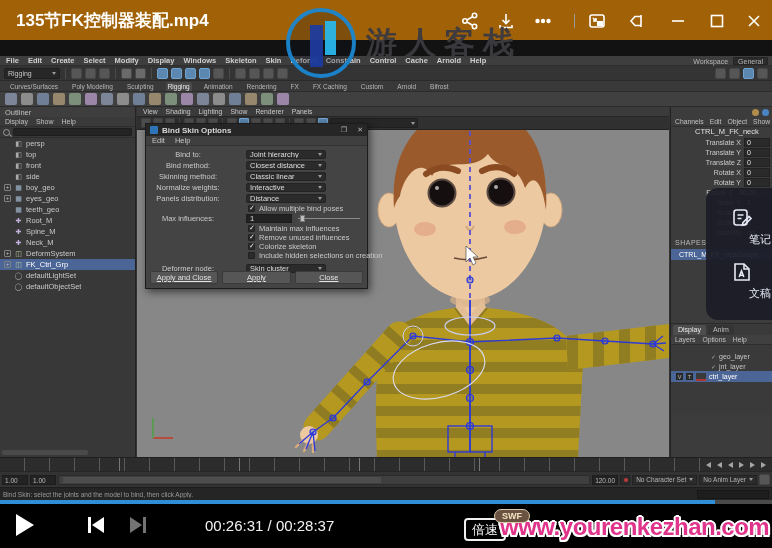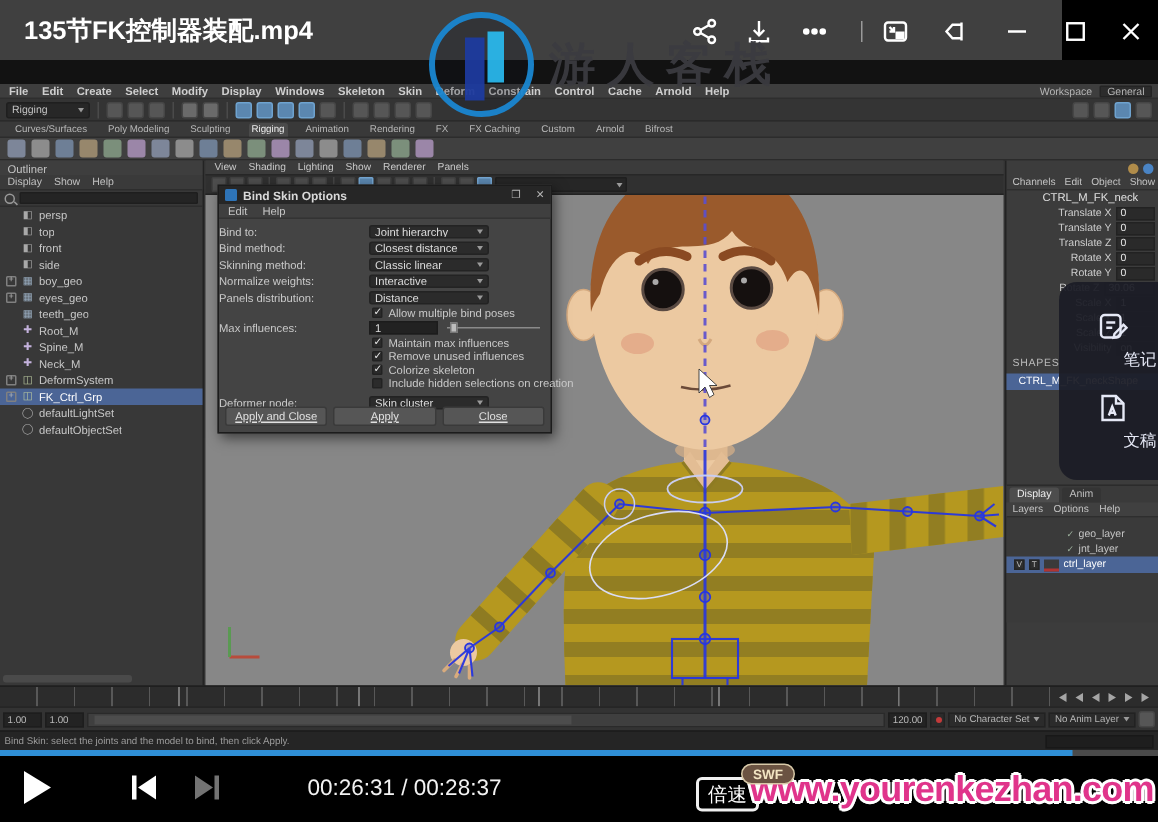--- a/index.html
+++ b/index.html
@@ -1,21 +1,21 @@
 <!DOCTYPE html>
 <html><head>
 <meta charset="utf-8">
 <style>
   html,body{margin:0;padding:0;background:#000;}
   #app{position:relative;width:772px;height:548px;background:#000;overflow:hidden;
        font-family:"Liberation Sans","DejaVu Sans",sans-serif;-webkit-font-smoothing:antialiased;}
   #app *{box-sizing:border-box;}
 
   
-  .titlebar{position:absolute;left:0;top:0;width:708px;height:40px;background:#404040;z-index:40;}
+  .titlebar{position:absolute;left:0;top:0;width:772px;height:40px;background:#a16207;z-index:40;}
   .v-title{position:absolute;left:16px;top:9px;font-size:17px;font-weight:bold;color:#fff;white-space:nowrap;}
   .tb-ic{position:absolute;top:12px;width:18px;height:18px;color:#fff;cursor:pointer;}
   .tb-ic svg{width:100%;height:100%;stroke:#fff;fill:none;stroke-width:1.6;}
   .tb-sep{position:absolute;top:14px;width:1px;height:14px;background:#9a9a9a;}
 
   
   .video{position:absolute;left:0;top:40px;width:772px;height:464px;background:#121212;overflow:hidden;}
   .m-strip{position:absolute;left:0;top:0;width:772px;height:16px;background:#121212;}
   .m-menubar{position:absolute;left:0;top:16px;width:772px;height:10px;background:#3e3e3e;
              display:flex;align-items:center;gap:9px;padding:0 6px;border-bottom:1px solid #2e2e2e;}
@@ -88,21 +88,21 @@
   
   .dlg{position:absolute;left:8px;top:16px;width:223px;height:166px;background:#444;border:1px solid #1c1c1c;
        box-shadow:2px 3px 8px rgba(0,0,0,.55);z-index:6;font-size:8px;color:#ccc;}
   .dlg-title{height:12px;background:#262626;display:flex;align-items:center;gap:4px;padding:0 4px;}
   .dlg-appicon{width:8px;height:8px;background:#2e74b8;border-radius:1px;}
   .dlg-title-text{font-size:8px;color:#d9d9d9;flex:1;white-space:nowrap;font-weight:bold;}
   .dlg-winbtn{font-size:7px;color:#b5b5b5;margin-left:6px;}
   .dlg-menus{height:10px;background:#3f3f3f;display:flex;gap:10px;align-items:center;padding-left:6px;border-bottom:1px solid #333;}
   .dlg-menu{font-size:7.5px;color:#c6c6c6;}
   .d-row{height:11px;display:flex;align-items:center;}
-  .d-label{width:100px;text-align:left;padding-right:16px;color:#c9c9c9;font-size:7.5px;white-space:nowrap;}
+  .d-label{width:100px;text-align:center;padding-right:16px;color:#c9c9c9;font-size:7.5px;white-space:nowrap;}
   .d-select{width:80px;height:9px;background:#2b2b2b;border:1px solid #232323;border-radius:2px;
             display:flex;align-items:center;justify-content:space-between;padding:0 3px;color:#ddd;font-size:7.5px;white-space:nowrap;overflow:hidden;}
   .d-check{height:9px;display:flex;align-items:center;gap:4px;padding-left:102px;}
   .d-check .box{width:7px;height:7px;background:#2b2b2b;border:1px solid #222;border-radius:1px;position:relative;flex:0 0 auto;}
   .d-check.on .box::after{content:"✓";position:absolute;left:0px;top:-2px;font-size:7px;color:#e8e8e8;}
   .d-check span:last-child{font-size:7.5px;color:#c9c9c9;white-space:nowrap;}
   .d-slider{height:11px;display:flex;align-items:center;}
   .d-num{width:46px;height:9px;background:#222;border:1px solid #1c1c1c;color:#ddd;font-size:7.5px;padding-left:3px;line-height:8px;}
   .d-track{width:62px;height:1px;background:#8a8a8a;margin-left:6px;position:relative;}
   .d-handle{position:absolute;left:2px;top:-3px;width:5px;height:7px;background:#bdbdbd;border:1px solid #777;}

